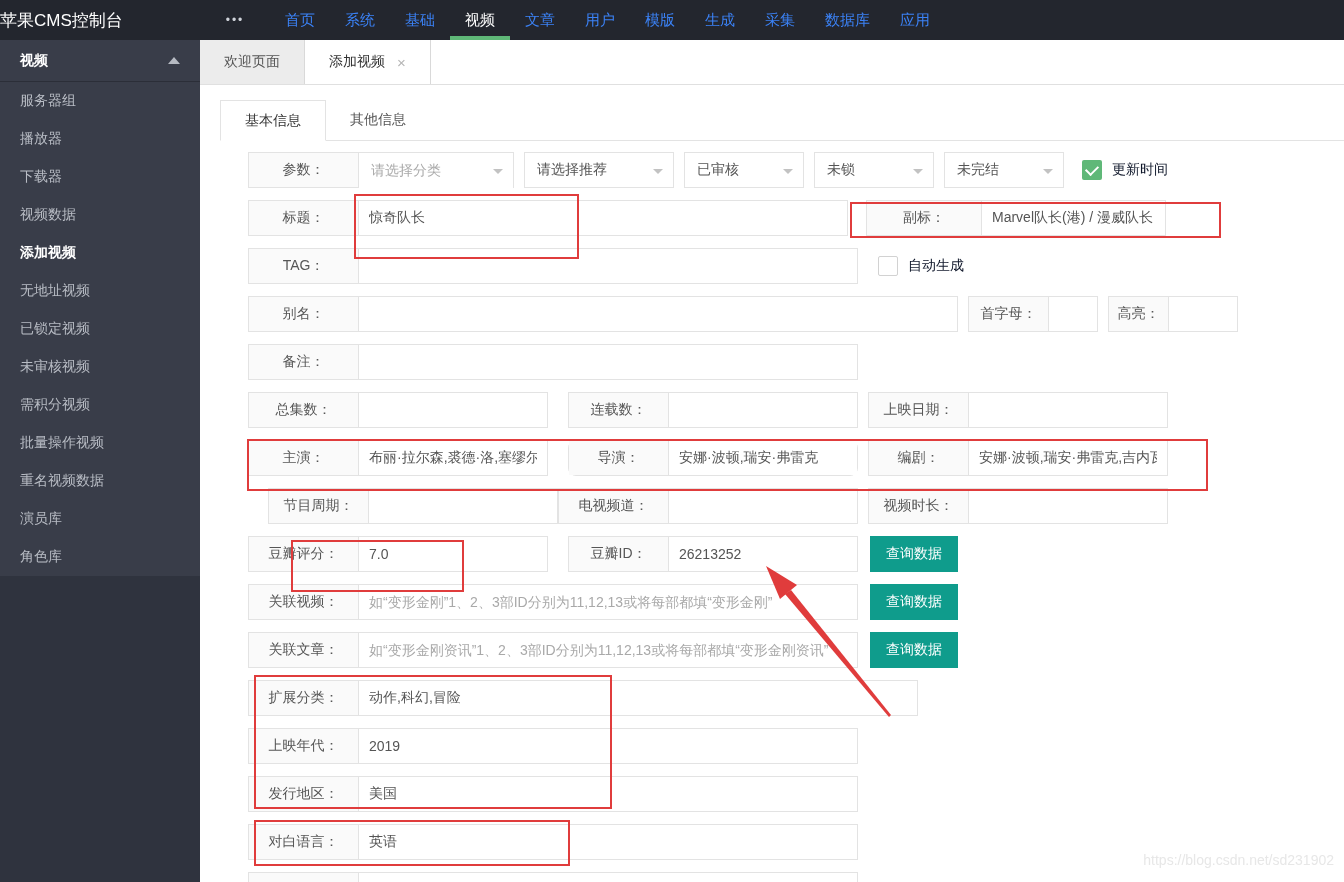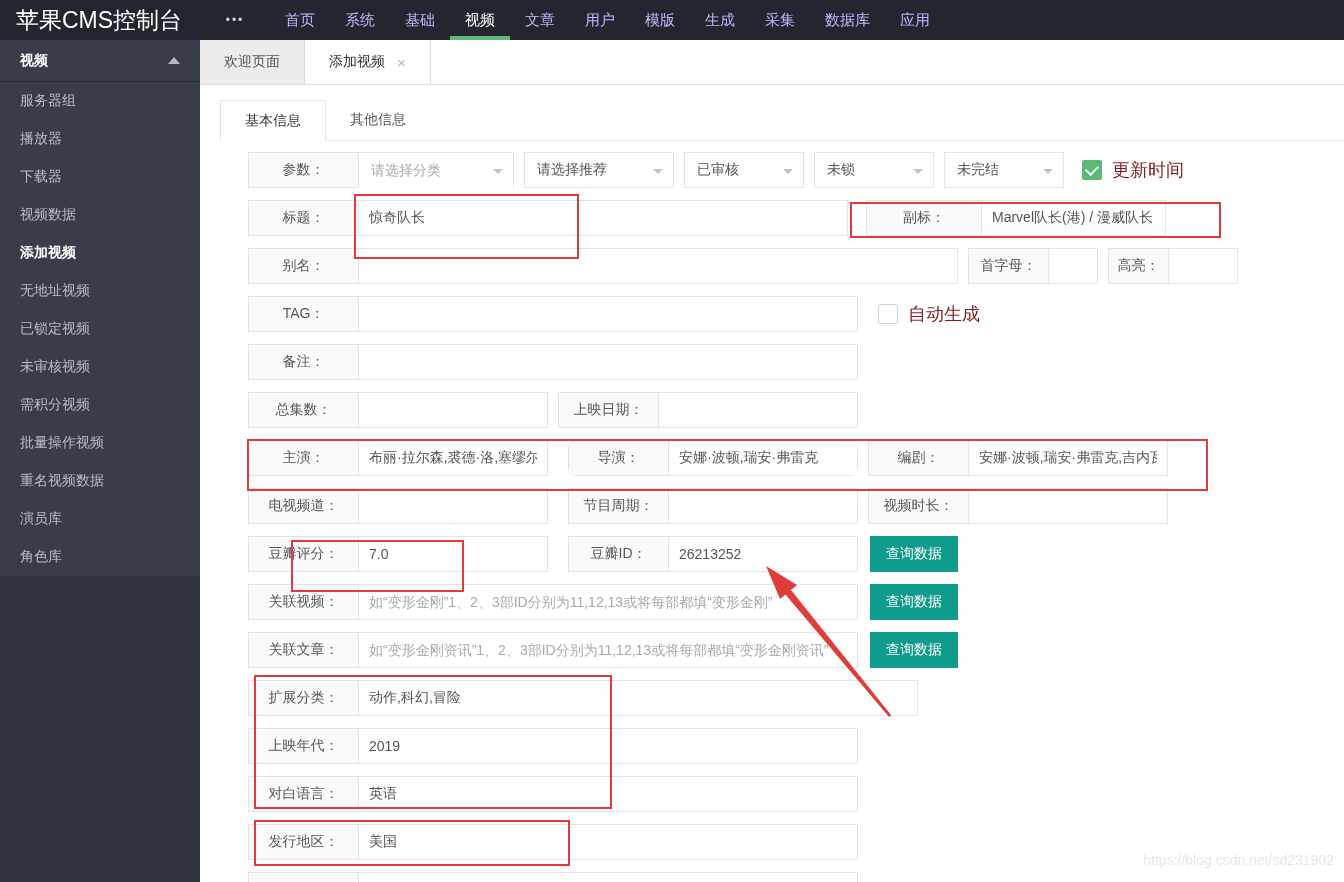--- a/index.html
+++ b/index.html
@@ -2,24 +2,24 @@
 <html style="--accent-green: #5fb878; --button-teal: #0f9c8c; --annotation-red: #e03c3c; --navbar-bg: #23262e; --sidebar-bg: #393d49; --sidebar-bg-dark: #2f333e;"><head>
 <meta charset="utf-8">
 <style>
   * { margin:0; padding:0; box-sizing:border-box; }
   html,body { width:1344px; height:882px; overflow:hidden; background:#fff;
     font-family:"Liberation Sans","DejaVu Sans",sans-serif; }
   .app { width:1344px; height:882px; display:flex; flex-direction:column; }
 
   
   .navbar { height:40px; background:var(--navbar-bg,#23262e); display:flex; align-items:stretch; flex:0 0 40px; }
-  .brand { width:200px; color:#fff; font-size:23px; display:flex; align-items:center; padding-left:16px; }
+  .brand { width:200px; color:#fff; font-size:17px; display:flex; align-items:center; padding-left:0; }
   .nav-more { width:70px; color:#cfd3da; font-size:12px; display:flex; align-items:center; justify-content:center; letter-spacing:2px; cursor:pointer; }
   .nav-items { display:flex; align-items:stretch; }
-  .nav-item { position:relative; padding:0 15px; display:flex; align-items:center; color:#c4b5fd; font-size:15px; cursor:pointer; }
+  .nav-item { position:relative; padding:0 15px; display:flex; align-items:center; color:#3b82f6; font-size:15px; cursor:pointer; }
   .nav-item.active { color:#fff; }
   .nav-item.active::after { content:""; position:absolute; left:0; right:0; bottom:0; height:4px; background:var(--accent-green,#5fb878); }
 
   
   .body { flex:1; display:flex; min-height:0; }
 
   
   .sidebar { width:200px; flex:0 0 200px; background:var(--sidebar-bg-dark,#2f333e); display:flex; flex-direction:column; }
   .side-header { height:42px; background:var(--sidebar-bg,#393d49); color:#fff; font-size:14px; font-weight:bold;
     display:flex; align-items:center; padding:0 20px; justify-content:space-between; cursor:pointer;
@@ -56,21 +56,21 @@
     padding:0 26px 0 12px; font-size:14px; color:#555; cursor:pointer; }
   .fselect.placeholder { color:#aaa; }
   .caret { position:absolute; right:10px; top:16px; width:0; height:0;
     border-left:5px solid transparent; border-right:5px solid transparent; border-top:5px solid #c2c2c2; }
   .gap10{margin-left:10px;} .gap12{margin-left:12px;} .gap18{margin-left:18px;} .gap20{margin-left:20px;}
   .checkbox { width:20px; height:20px; border-radius:2px; align-self:center; cursor:pointer; position:relative; }
   .checkbox.checked { background:var(--accent-green,#5fb878); }
   .checkbox.checked::after { content:""; position:absolute; left:6px; top:3px; width:6px; height:10px;
     border:solid #fff; border-width:0 2px 2px 0; transform:rotate(45deg); }
   .checkbox.unchecked { background:#fff; border:1px solid #d2d2d2; }
-  .cb-label { align-self:center; margin-left:10px; font-size:18px; color:#7f1d1d; }
+  .cb-label { align-self:center; margin-left:10px; font-size:14px; color:#0f172a; }
   .btn-query { width:88px; height:36px; background:var(--button-teal,#0f9c8c); color:#fff; font-size:14px; border:none;
     display:flex; align-items:center; justify-content:center; cursor:pointer; }
 
   
   .annotations { position:absolute; left:0; top:0; width:1144px; height:842px; pointer-events:none; }
   .ann-rect { fill:none; stroke:var(--annotation-red,#e03c3c); stroke-width:2; }
   .ann-arrow { fill:var(--annotation-red,#e03c3c); }
 
   .watermark { position:absolute; right:10px; bottom:14px; color:#e7e7e7; font-size:14px; pointer-events:none; }
 </style>
@@ -172,53 +172,57 @@
             <div class="flabel" style="width:110px;">标题：</div>
             <input class="finput" value="惊奇队长" style="">
           </div>
           <div class="fgroup gap18" style="width:300px;">
             <div class="flabel" style="width:115px;">副标：</div>
             <input class="finput" value="Marvel队长(港) / 漫威队长 /" style="">
           </div>
         </div>
 
         <div class="frow">
+          <div class="fgroup" style="width:610px;">
+            <div class="flabel" style="width:110px;">TAG：</div>
+            <input class="finput" value="" style="">
+          </div>
+          <div class="checkbox unchecked gap20"></div>
+          <div class="cb-label">自动生成</div>
+        </div>
+
+        <div class="frow">
           <div class="fgroup" style="width:710px;">
             <div class="flabel" style="width:110px;">别名：</div>
             <input class="finput" value="" style="">
           </div>
           <div class="fgroup gap10" style="width:130px;">
             <div class="flabel" style="width:80px;">首字母：</div>
             <input class="finput" value="" style="">
           </div>
           <div class="fgroup gap10" style="width:130px;">
             <div class="flabel" style="width:60px;">高亮：</div>
             <input class="finput" value="" style="">
           </div>
         </div>
 
         <div class="frow">
           <div class="fgroup" style="width:610px;">
-            <div class="flabel" style="width:110px;">TAG：</div>
-            <input class="finput" value="" style="">
-          </div>
-          <div class="checkbox unchecked gap20"></div>
-          <div class="cb-label">自动生成</div>
-        </div>
-
-        <div class="frow">
-          <div class="fgroup" style="width:610px;">
             <div class="flabel" style="width:110px;">备注：</div>
             <input class="finput" value="" style="">
           </div>
         </div>
 
         <div class="frow">
           <div class="fgroup" style="width:300px;gap:32px;">
             <div class="flabel" style="width:110px;">总集数：</div>
+            <input class="finput" value="" style="">
+          </div>
+          <div class="fgroup gap20" style="width:290px;">
+            <div class="flabel" style="width:100px;">连载数：</div>
             <input class="finput" value="" style="">
           </div>
           <div class="fgroup gap10" style="width:300px;">
             <div class="flabel" style="width:100px;">上映日期：</div>
             <input class="finput" value="" style="">
           </div>
         </div>
 
         <div class="frow">
           <div class="fgroup" style="width:300px;">
@@ -229,26 +233,26 @@
             <div class="flabel" style="width:100px;">导演：</div>
             <input class="finput" value="安娜·波顿,瑞安·弗雷克" style="">
           </div>
           <div class="fgroup gap10" style="width:300px;">
             <div class="flabel" style="width:100px;">编剧：</div>
             <input class="finput" value="安娜·波顿,瑞安·弗雷克,吉内瓦" style="">
           </div>
         </div>
 
         <div class="frow">
+          <div class="fgroup gap20" style="width:290px;">
+            <div class="flabel" style="width:100px;">节目周期：</div>
+            <input class="finput" value="" style="">
+          </div>
           <div class="fgroup" style="width:300px;">
             <div class="flabel" style="width:110px;">电视频道：</div>
-            <input class="finput" value="" style="">
-          </div>
-          <div class="fgroup gap20" style="width:290px;">
-            <div class="flabel" style="width:100px;">节目周期：</div>
             <input class="finput" value="" style="">
           </div>
           <div class="fgroup gap10" style="width:300px;">
             <div class="flabel" style="width:100px;">视频时长：</div>
             <input class="finput" value="" style="">
           </div>
         </div>
 
         <div class="frow">
           <div class="fgroup" style="width:300px;">
@@ -287,29 +291,29 @@
 
         <div class="frow">
           <div class="fgroup" style="width:610px;">
             <div class="flabel" style="width:110px;">上映年代：</div>
             <input class="finput" value="2019" style="">
           </div>
         </div>
 
         <div class="frow">
           <div class="fgroup" style="width:610px;">
+            <div class="flabel" style="width:110px;">发行地区：</div>
+            <input class="finput" value="美国" style="">
+          </div>
+        </div>
+
+        <div class="frow">
+          <div class="fgroup" style="width:610px;">
             <div class="flabel" style="width:110px;">对白语言：</div>
             <input class="finput" value="英语" style="">
-          </div>
-        </div>
-
-        <div class="frow">
-          <div class="fgroup" style="width:610px;">
-            <div class="flabel" style="width:110px;">发行地区：</div>
-            <input class="finput" value="美国" style="">
           </div>
         </div>
 
         <div class="frow">
           <div class="fgroup" style="width:610px;">
             <div class="flabel" style="width:110px;"></div>
             <input class="finput" style="">
           </div>
         </div>
 

